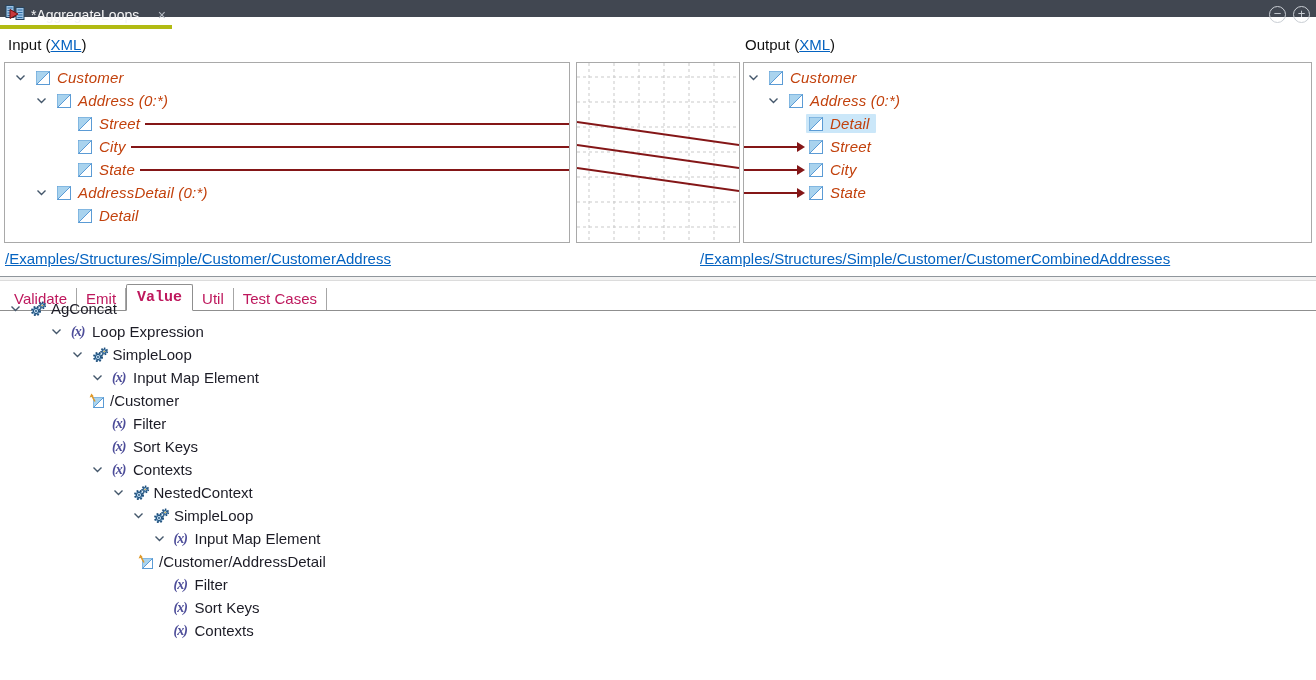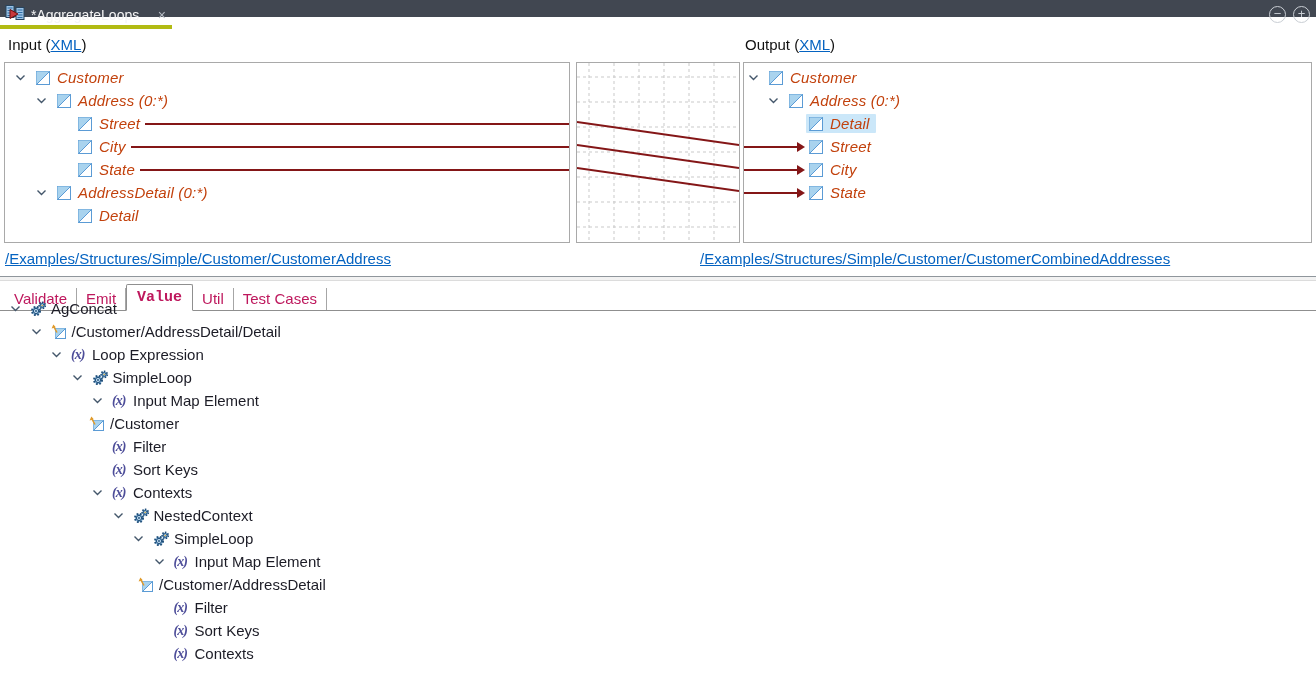--- a/index.html
+++ b/index.html
@@ -307,37 +307,20 @@
           <circle cx="6" cy="10" r="4" fill="#8fbbe0" stroke="#1f4e79" stroke-width="2" stroke-dasharray="1.7 1.5"></circle>
           <circle cx="6" cy="10" r="2.6" fill="#bcd9ef" stroke="#1f4e79"></circle>
           <circle cx="6" cy="10" r="0.9" fill="#1f4e79"></circle>
           <circle cx="12.2" cy="4.4" r="3" fill="#8fbbe0" stroke="#1f4e79" stroke-width="1.8" stroke-dasharray="1.4 1.3"></circle>
           <circle cx="12.2" cy="4.4" r="1.8" fill="#bcd9ef" stroke="#1f4e79"></circle>
           <circle cx="12.2" cy="4.4" r="0.7" fill="#d9a521"></circle>
         </svg>
       </span>
       <span class="value-label">AgConcat</span>
     </div>
-    <div class="tree-row" style="padding-left: 30.5px;">
-      <span class="slot chev-slot">
-        <svg width="11" height="7" viewBox="0 0 11 7">
-          <path d="M1.5,1.5 L5.5,5.5 L9.5,1.5" fill="none" stroke="#44576b" stroke-width="1.4"></path>
-        </svg>
-      </span>
-      <span class="slot icon-slot">
-        <svg width="16" height="16" viewBox="0 0 16 16">
-          <rect x="4.5" y="4.5" width="10" height="10" fill="#ffffff" stroke="#5b9bd5"></rect>
-          <path d="M4.5,14.5 L14.5,4.5 L4.5,4.5 Z" fill="#a9d3ee"></path>
-          <path d="M4.5,14.5 L14.5,4.5" stroke="#5b9bd5"></path>
-          <path d="M6,8.5 L2.6,2.4" stroke="#e09a2a" stroke-width="1.5"></path>
-          <path d="M0.6,4.4 L2.3,0.6 L4.8,3.2 Z" fill="#e09a2a"></path>
-        </svg>
-      </span>
-      <span class="value-label">/Customer/AddressDetail/Detail</span>
-    </div>
     <div class="tree-row" style="padding-left: 51px;">
       <span class="slot chev-slot">
         <svg width="11" height="7" viewBox="0 0 11 7">
           <path d="M1.5,1.5 L5.5,5.5 L9.5,1.5" fill="none" stroke="#44576b" stroke-width="1.4"></path>
         </svg>
       </span>
       <span class="slot icon-slot">
         <span class="fx">(x)</span>
       </span>
       <span class="value-label">Loop Expression</span>

